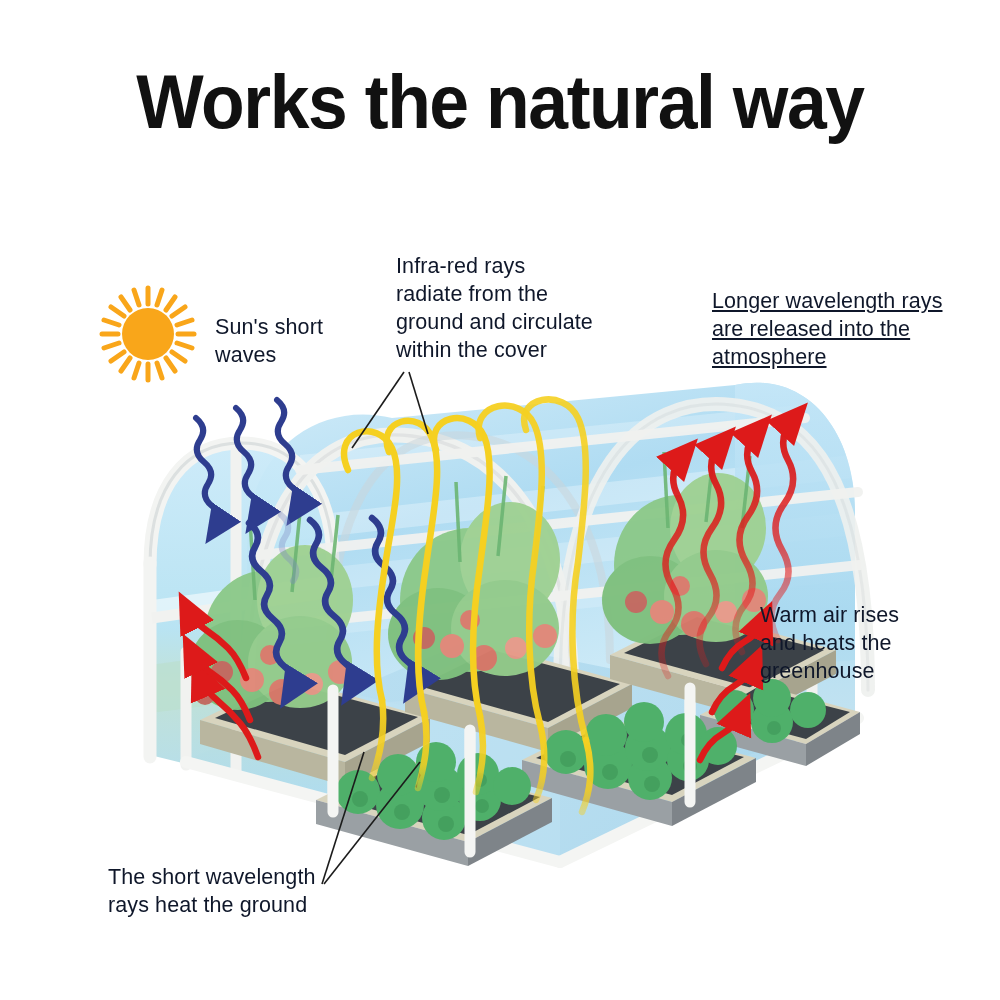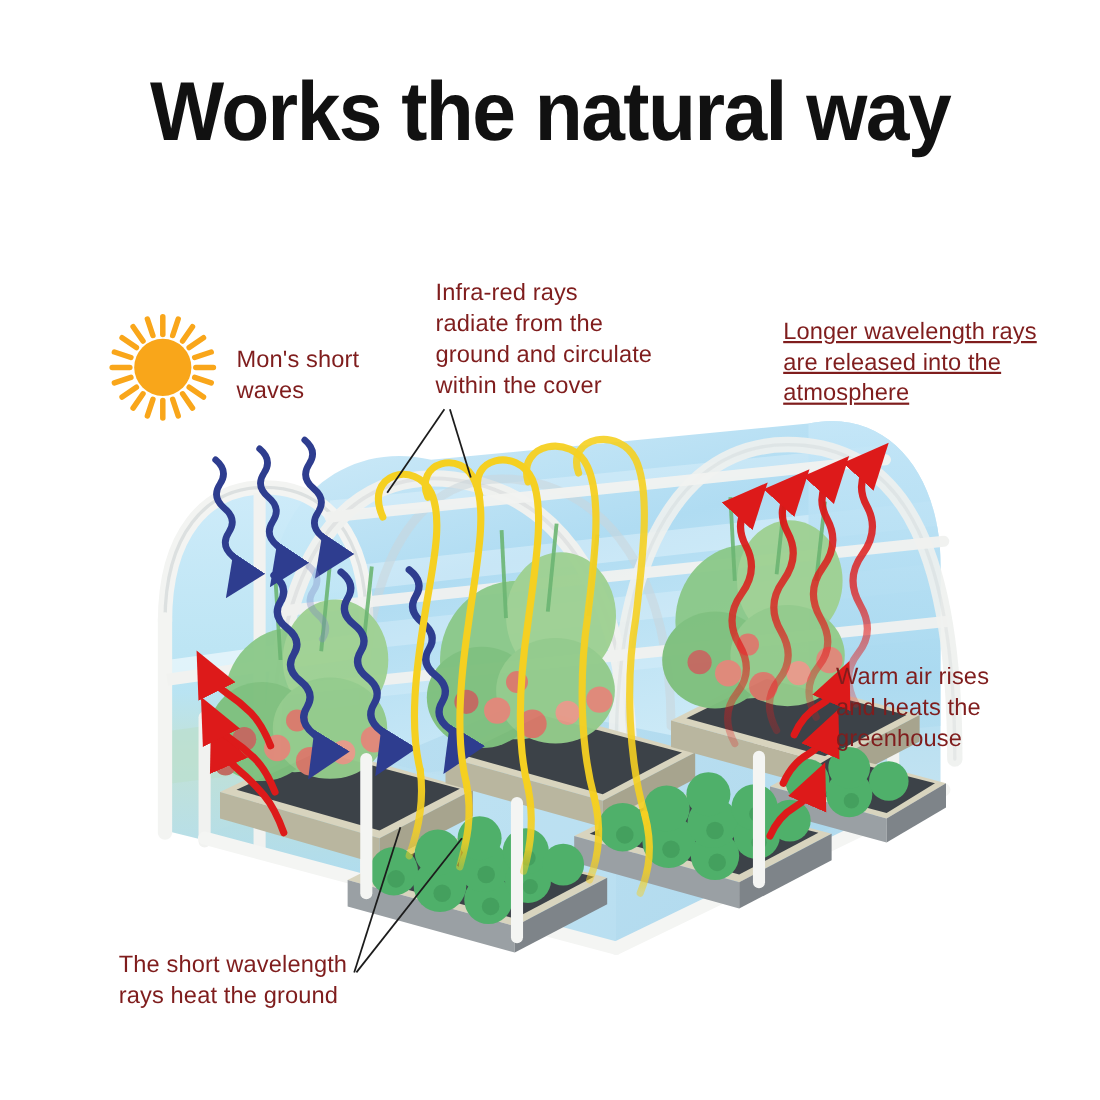--- a/index.html
+++ b/index.html
@@ -40,21 +40,21 @@
     transform-origin: 50% 50%;
     white-space: nowrap;
   }
 
   
   .label {
     position: absolute;
     font-family: "Liberation Sans", "DejaVu Sans", sans-serif;
     font-size: 21.5px;
     line-height: 1.30;
-    color: #7f1d1d;
+    color: #0f172a;
     white-space: pre-line;
     letter-spacing: 0.1px;
   }
   .label-sun      { left: 215px; top: 314px;  width: 180px; }
   .label-infrared { left: 396px; top: 253px;  width: 230px; }
   .label-longer   { left: 712px; top: 288px;  width: 250px; text-decoration: underline; }
   .label-warm     { left: 748px; top: 602px;  width: 200px; margin-left: 12px; }
   .label-short    { left: 108px; top: 864px;  width: 260px; }
 
   
@@ -432,21 +432,21 @@
         <line x1="-46" y1="0" x2="-30" y2="0"></line>
         <line x1="-44" y1="-14" x2="-29" y2="-9"></line>
         <line x1="-37" y1="-27" x2="-24" y2="-18"></line>
         <line x1="-27" y1="-37" x2="-18" y2="-24"></line>
         <line x1="-14" y1="-44" x2="-9" y2="-29"></line>
       </g>
       <circle cx="0" cy="0" r="26" fill="#F9A61A"></circle>
     </g>
   </svg>
 
-  <div class="label label-sun">Mon's short
+  <div class="label label-sun">Sun's short
 waves</div>
 
   <div class="label label-infrared">Infra-red rays
 radiate from the
 ground and circulate
 within the cover</div>
 
   <div class="label label-longer">Longer wavelength rays
 are released into the
 atmosphere</div>

